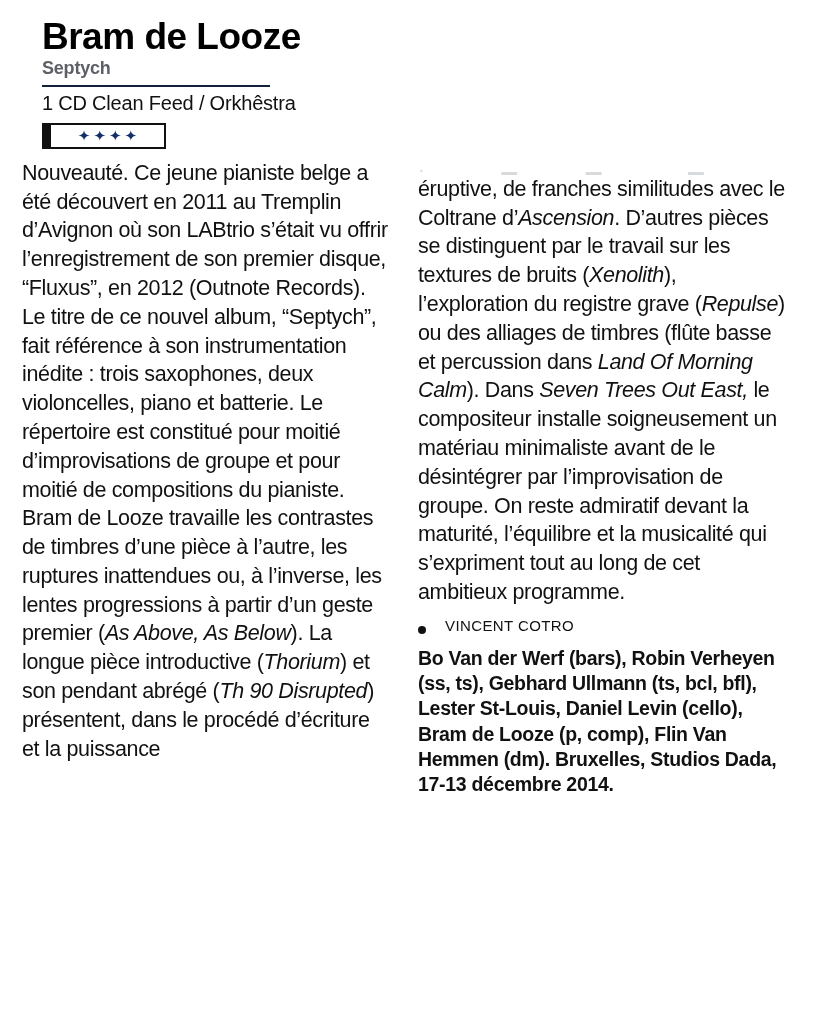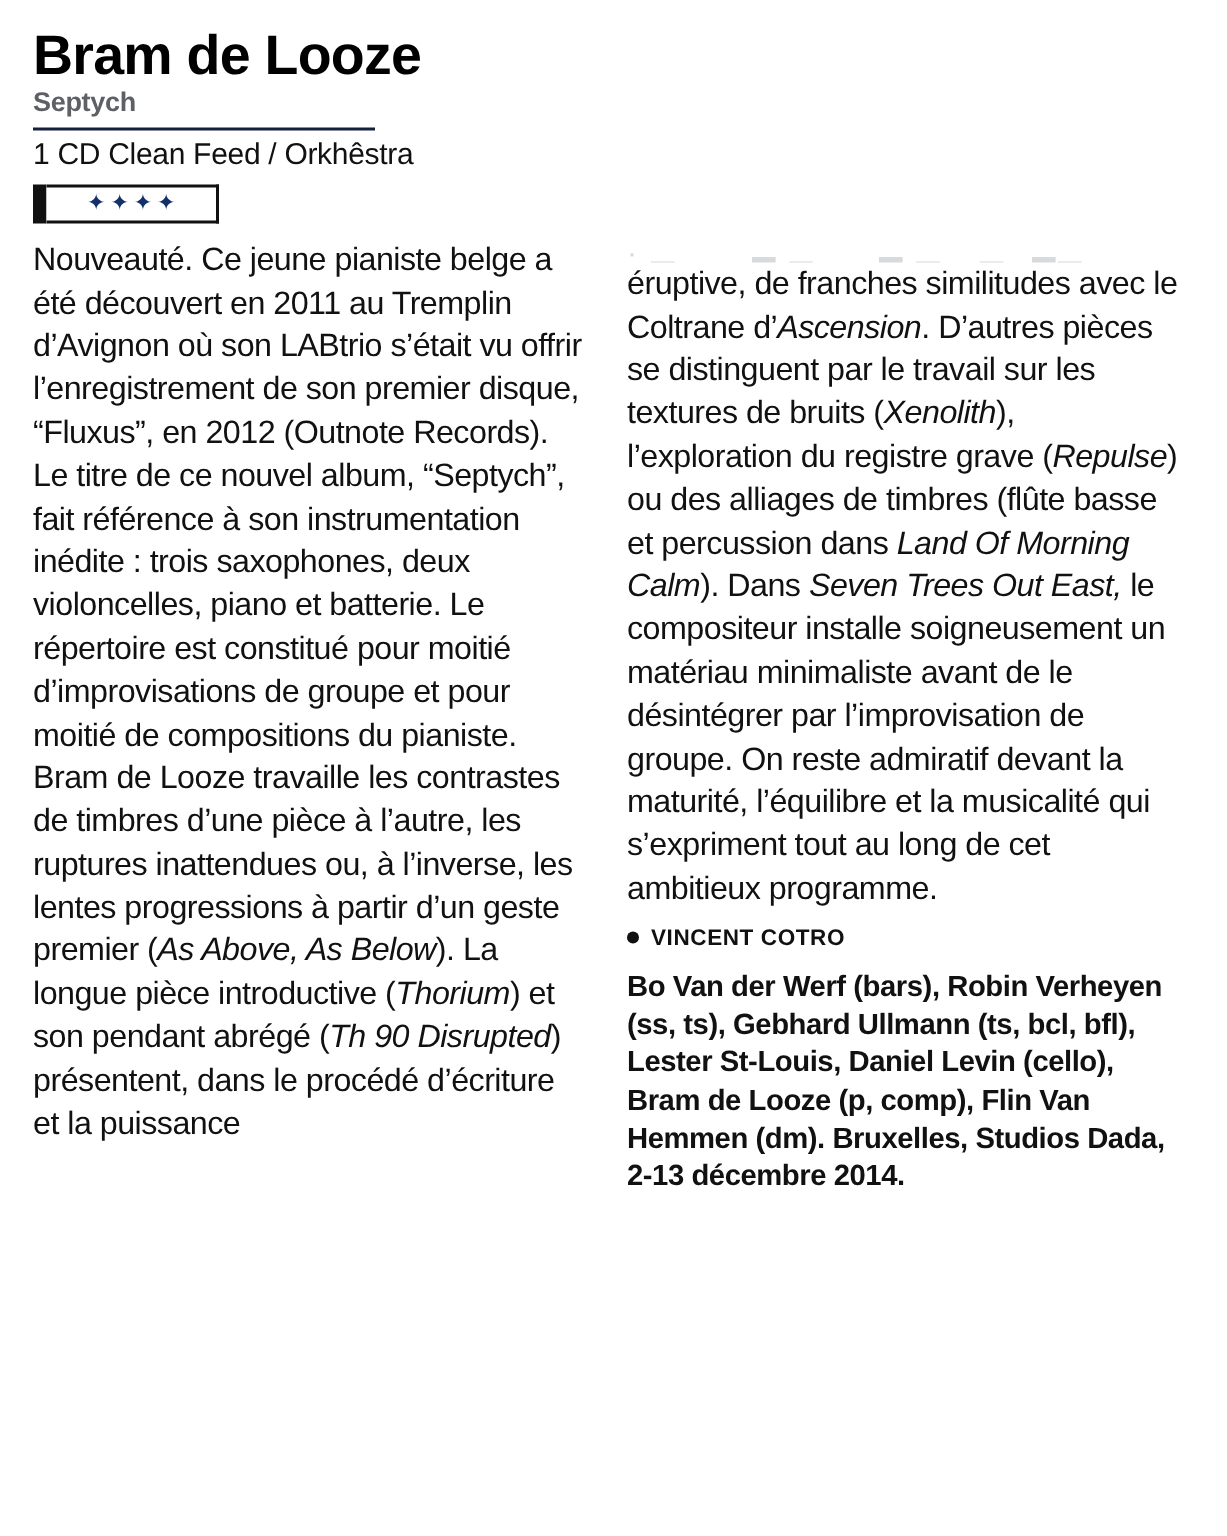--- a/index.html
+++ b/index.html
@@ -18,20 +18,21 @@
   .page {
     position: relative;
     width: 818px;
     height: 1024px;
     padding: 0;
     box-sizing: border-box;
   }
   
   .header {
     padding: 18px 22px 0 22px;
+    margin-left: 20px;
   }
   .artist-title {
     font-size: 37px;
     font-weight: bold;
     letter-spacing: -0.5px;
     line-height: 1.02;
     margin: 0 0 2px 0;
     color: #000;
   }
   .album-title {
@@ -116,26 +117,26 @@
     color: #b8bcc2;
     font-size: 20px;
     line-height: 1;
     letter-spacing: 2px;
     opacity: 0.55;
     white-space: nowrap;
   }
   .byline {
     margin: 10px 0 12px 0;
     font-size: 15px;
-    font-weight: bold;
+    font-weight: normal;
     letter-spacing: 0.4px;
     color: #111;
     display: flex;
-    align-items: center;
-    gap: 8px;
+    align-items: flex-end;
+    gap: 19px;
   }
   .bullet {
     display: inline-block;
     width: 8px;
     height: 8px;
     border-radius: 50%;
     background: #111;
     flex: none;
   }
   .personnel {
@@ -177,17 +178,17 @@
 
     <div class="col col-right">
       <div class="smudge">·  ▂▁ ▁ ▃ ▂  ▁▁▃ ▂ ▁▂▁▃▂</div>
       <p class="body-text"><span>éruptive, de franches similitudes avec le Coltrane d’</span><i>Ascension</i><span>. D’autres pièces se distinguent par le travail sur les textures de bruits (</span><i>Xenolith</i><span>), l’exploration du registre grave (</span><i>Repulse</i><span>) ou des alliages de timbres (flûte basse et percussion dans </span><i>Land Of Morning Calm</i><span>). Dans </span><i>Seven Trees Out East,</i><span> le compositeur installe soigneusement un matériau minimaliste avant de le désintégrer par l’improvisation de groupe. On reste admiratif devant la maturité, l’équilibre et la musicalité qui s’expriment tout au long de cet ambitieux programme.</span></p>
 
       <div class="byline">
         <span class="bullet"></span>
         <span>VINCENT COTRO</span>
       </div>
 
-      <p class="personnel">Bo Van der Werf (bars), Robin Verheyen (ss, ts), Gebhard Ullmann (ts, bcl, bfl), Lester St-Louis, Daniel Levin (cello), Bram de Looze (p, comp), Flin Van Hemmen (dm). Bruxelles, Studios Dada, 2-13 décembre 2014.</p>
+      <p class="personnel">Bo Van der Werf (bars), Robin Verheyen (ss, ts), Gebhard Ullmann (ts, bcl, bfl), Lester St-Louis, Daniel Levin (cello), Bram de Looze (p, comp), Flin Van Hemmen (dm). Bruxelles, Studios Dada, 17-13 décembre 2014.</p>
     </div>
 
   </div>
 </div>
 
 </body></html>

